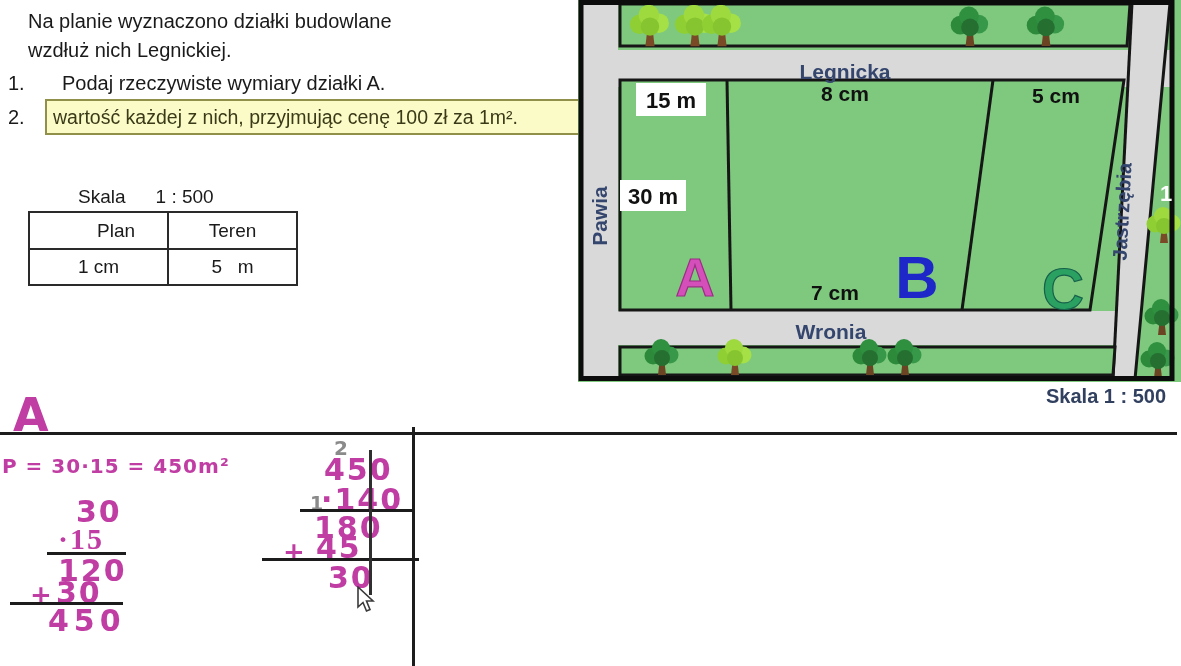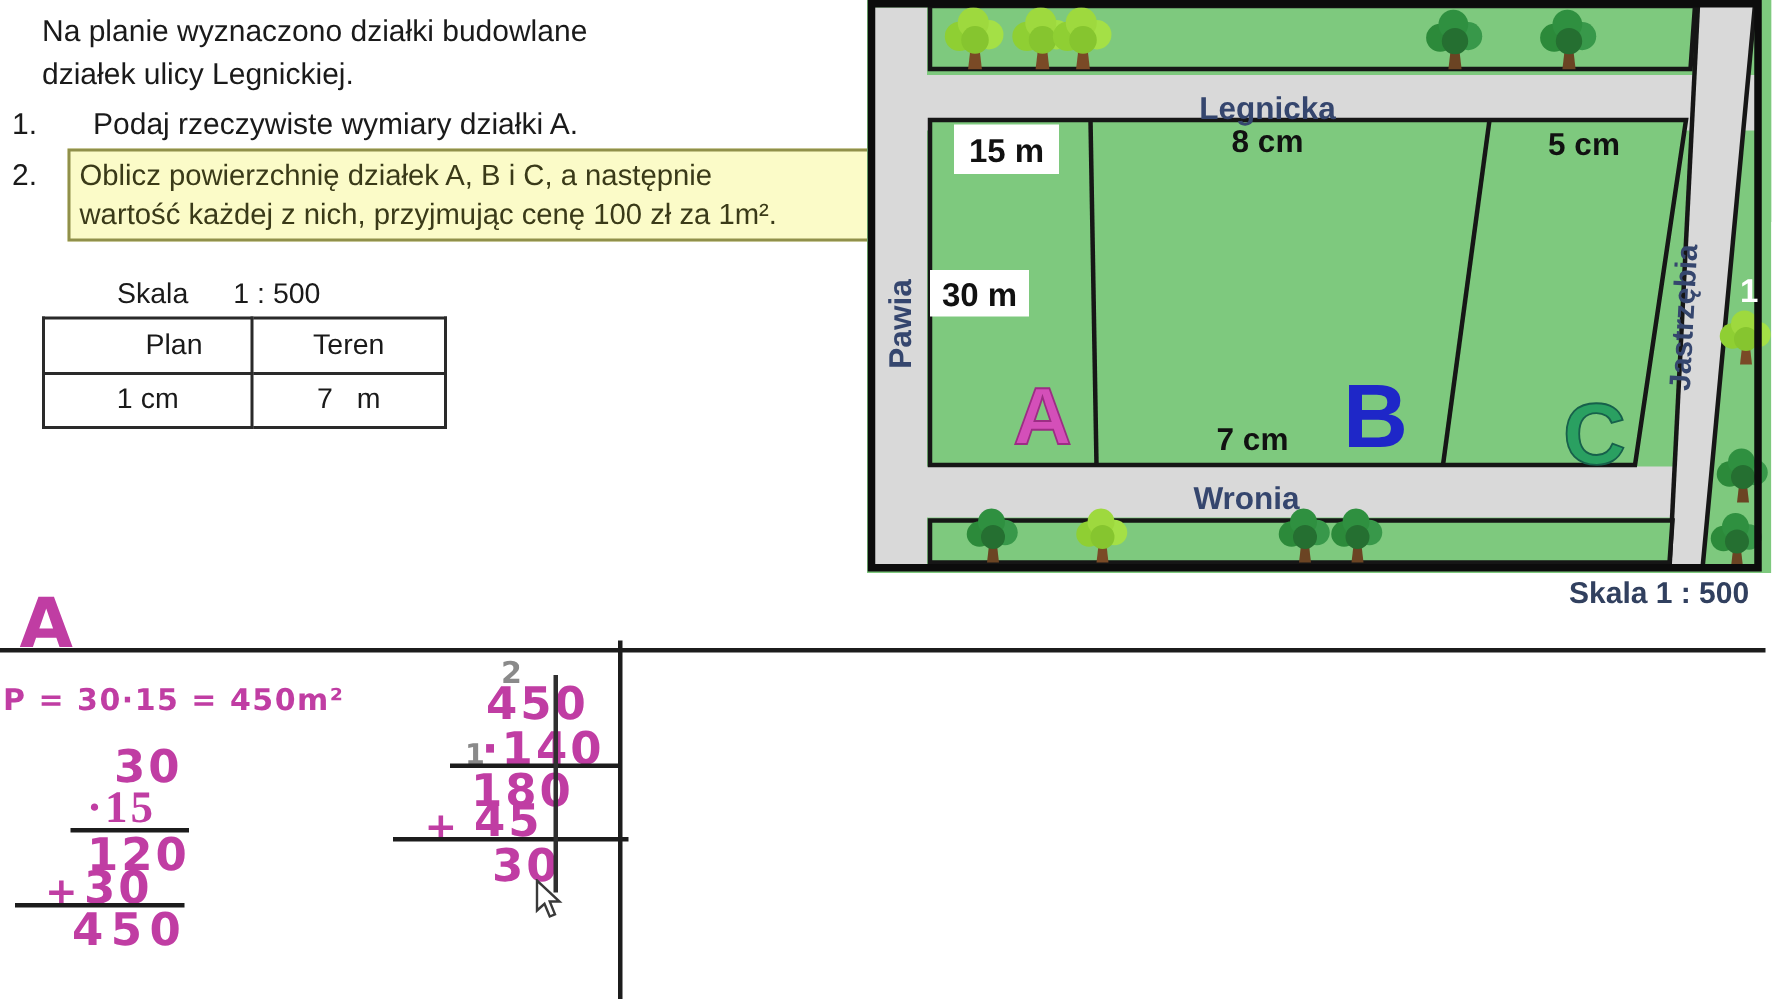--- a/index.html
+++ b/index.html
@@ -23,42 +23,41 @@
   .vline{background:#1c1c1c;width:3px;}
   .calc-vline{background:#2f2f2f;width:3px;}
   .scale-note{font-size:20px;font-weight:bold;color:#31405f;white-space:nowrap;}
   .edge-mark{color:#ffffff;font-size:22px;font-weight:bold;}
   svg text{font-family:"Liberation Sans",sans-serif;}
 </style>
 </head>
 <body>
 
 <div class="abs txt" style="left:28px;top:8px;">Na planie wyznaczono działki budowlane</div>
-<div class="abs txt" style="left:28px;top:37px;">działek ulicy Legnickiej.</div>
+<div class="abs txt" style="left:28px;top:37px;">wzdłuż nich Legnickiej.</div>
 
 <div class="abs txt" style="left:8px;top:70px;">1.</div>
 <div class="abs txt" style="left:62px;top:70px;">Podaj rzeczywiste wymiary działki A.</div>
 
 <div class="abs txt" style="left:8px;top:104px;">2.</div>
 <div class="abs yellow-box" style="left:45px;top:99px;width:526px;">
-  <div>Oblicz powierzchnię działek A, B i C, a następnie</div>
   <div>wartość każdej z nich, przyjmując cenę 100 zł za 1m².</div>
 </div>
 
 <div class="abs scale-caption" style="left:78px;top:186px;"><span>Skala</span><span style="display:inline-block;width:30px;"></span><span>1 : 500</span></div>
 
 <table class="scale abs" style="left:28px;top:211px;">
   <tbody>
       <tr style="height:37px;">
     <td style="width:100px;padding-left:36px;">Plan</td>
     <td style="width:125px;">Teren</td>
   </tr>
   <tr style="height:36px;">
     <td>1 cm</td>
-    <td>7   m</td>
+    <td>5   m</td>
   </tr>
 </tbody>
   </table>
 
 <svg class="abs" style="left:578px;top:0px;" width="603" height="382" viewBox="0 0 603 382">
   <defs>
     <g id="treeL">
       <path d="M-2.5,-12 L2.5,-12 L4,1 L-4,1 Z" fill="#7a4a26"></path>
       <circle cx="-9" cy="-18" r="8.5" fill="#8fcf33"></circle>
       <circle cx="8" cy="-19" r="8.5" fill="#a4e046"></circle>

